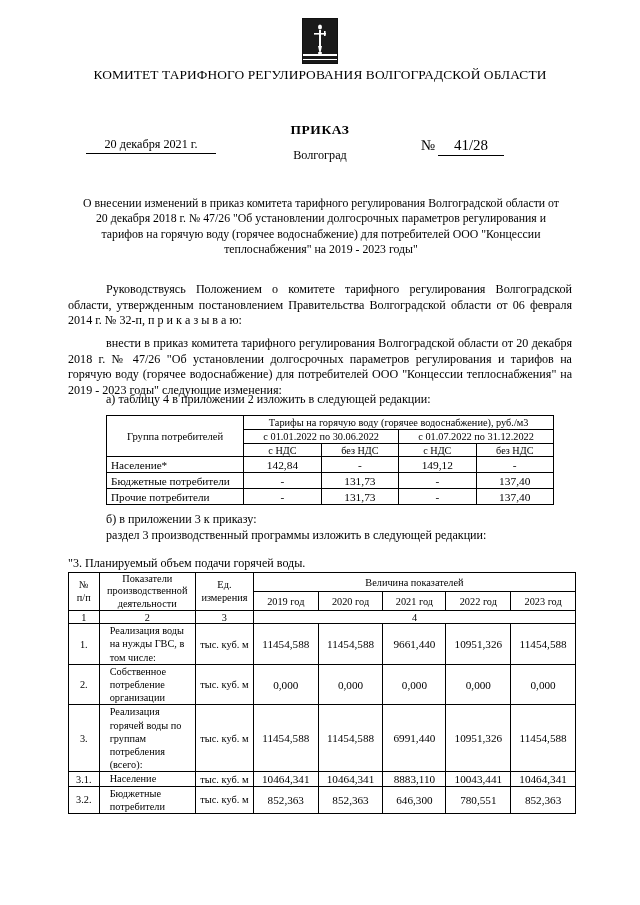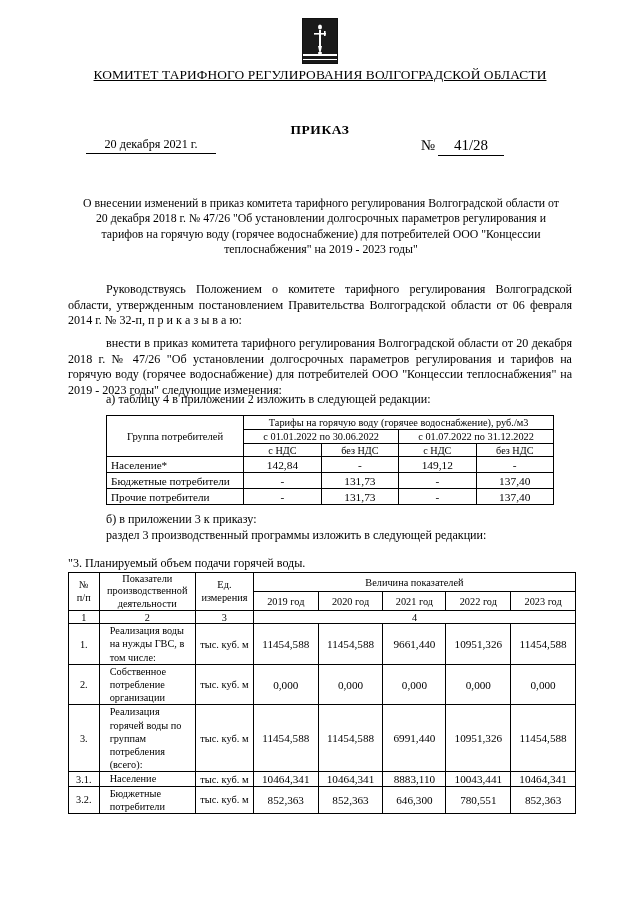--- a/index.html
+++ b/index.html
@@ -64,21 +64,20 @@
   
   .org-title {
     position: absolute;
     top: 66px;
     left: 50px;
     width: 540px;
     text-align: center;
     font-size: 13.4px;
     line-height: 18px;
     letter-spacing: 0.1px;
-    text-decoration: underline;
   }
   .org-title .l2 { display: block; }
 
   .doc-type {
     position: absolute;
     top: 122px;
     left: 0;
     width: 640px;
     text-align: center;
     font-size: 13.5px;
@@ -264,20 +263,21 @@
 
   <div class="doc-type">ПРИКАЗ</div>
 
   <div class="datenum-row">
     <div class="doc-date">20 декабря 2021 г.</div>
     <div class="doc-number">
       <span class="numsym">№</span><span class="numval">41/28</span>
     </div>
   </div>
 
+  <div class="doc-city">Волгоград</div>
 
   <div class="subject">О внесении изменений в приказ комитета тарифного регулирования Волгоградской области от 20 декабря 2018 г. № 47/26 "Об установлении долгосрочных параметров регулирования и тарифов на горячую воду (горячее водоснабжение) для потребителей ООО "Концессии теплоснабжения" на 2019 - 2023 годы"</div>
 
   <div class="body-block" id="p1">
     <p class="para">Руководствуясь Положением о комитете тарифного регулирования Волгоградской области, утвержденным постановлением Правительства Волгоградской области от 06 февраля 2014 г. № 32-п, п р и к а з ы в а ю:</p>
   </div>
 
   <div class="body-block" id="p2">
     <p class="para">внести в приказ комитета тарифного регулирования Волгоградской области от 20 декабря 2018 г. № 47/26 "Об установлении долгосрочных параметров регулирования и тарифов на горячую воду (горячее водоснабжение) для потребителей ООО "Концессии теплоснабжения" на 2019 - 2023 годы" следующие изменения:</p>
   </div>

